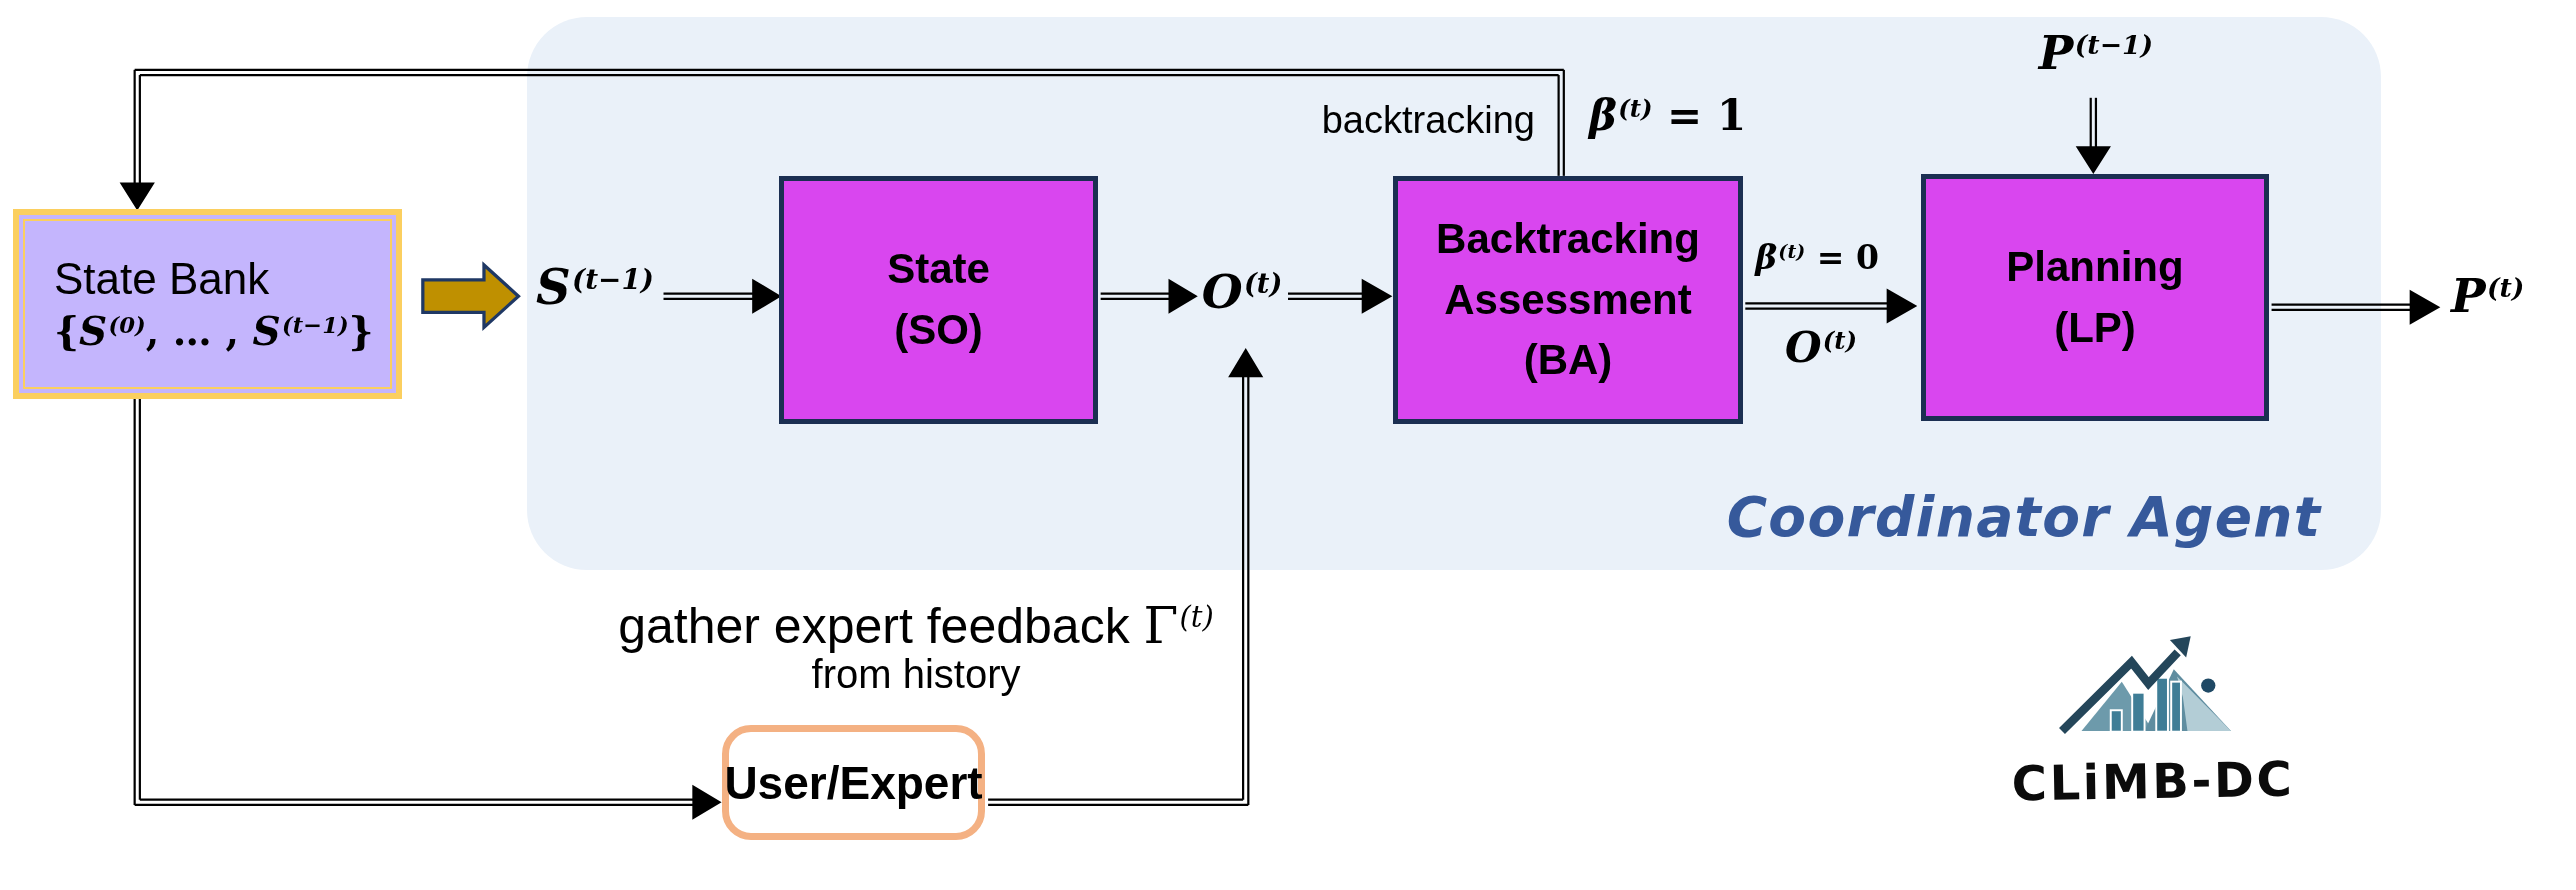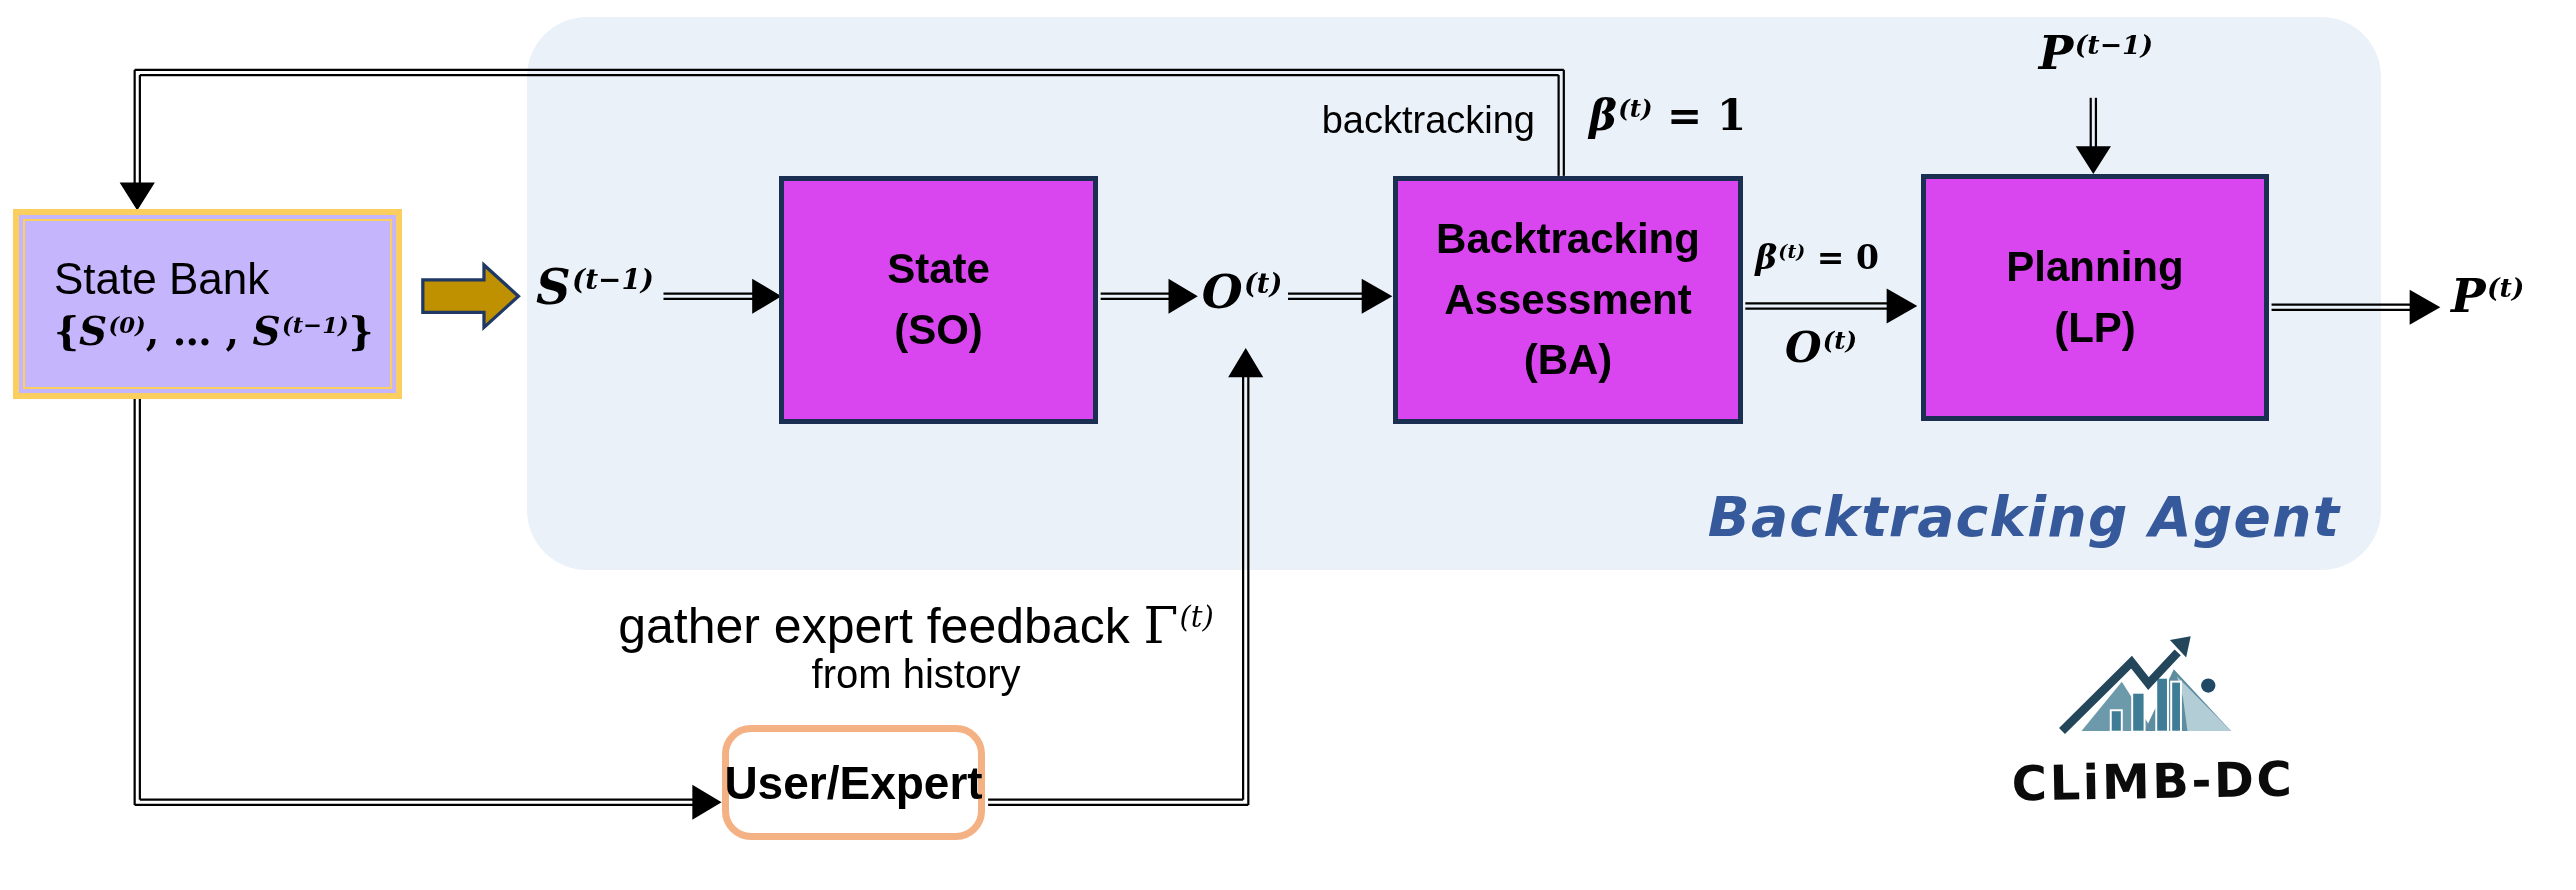--- a/index.html
+++ b/index.html
@@ -145,21 +145,21 @@
 
   <div class="mathlbl ctr" style="left:1821px;top:323px;font-size:42px;"><span>O</span><span class="sup">(t)</span></div>
 
   <div class="mathlbl ctr" style="left:2096px;top:26px;font-size:46px;"><span>P</span><span class="sup">(t−1)</span></div>
 
   <div class="mathlbl" style="left:2451px;top:269px;font-size:46px;"><span>P</span><span class="sup">(t)</span></div>
 
   <div class="plain ctr" style="left:916px;top:597px;font-size:50px;"><span>gather expert feedback </span><span style="font-family:'DejaVu Serif',serif;">Γ</span><span class="sup" style="font-family:'DejaVu Serif',serif;font-style:italic;">(t)</span></div>
   <div class="plain ctr" style="left:916px;top:652px;font-size:40px;">from history</div>
 
-  <div class="coordinator">Backtracking Agent</div>
+  <div class="coordinator">Coordinator Agent</div>
 
   <svg style="position:absolute;left:2049px;top:632px;" width="221" height="124" viewBox="0 0 340 190">
     <polygon points="50,152 160,152 112,76" fill="#6D9AAB"></polygon>
     <polygon points="147,152 280,152 192,57" fill="#5F8DA0"></polygon>
     <polygon points="197,68 280,152 213,152 206,100" fill="#B3CDD6"></polygon>
     <g fill="#3F7D96" stroke="#ffffff" stroke-width="3">
       <rect x="95" y="120" width="17" height="33"></rect>
       <rect x="128" y="93" width="19" height="60"></rect>
       <rect x="165" y="70" width="18" height="83"></rect>
       <rect x="188" y="76" width="15" height="77"></rect>

